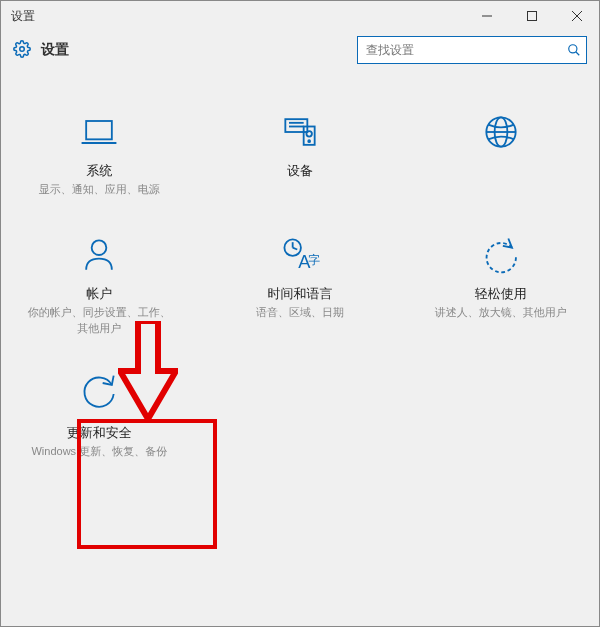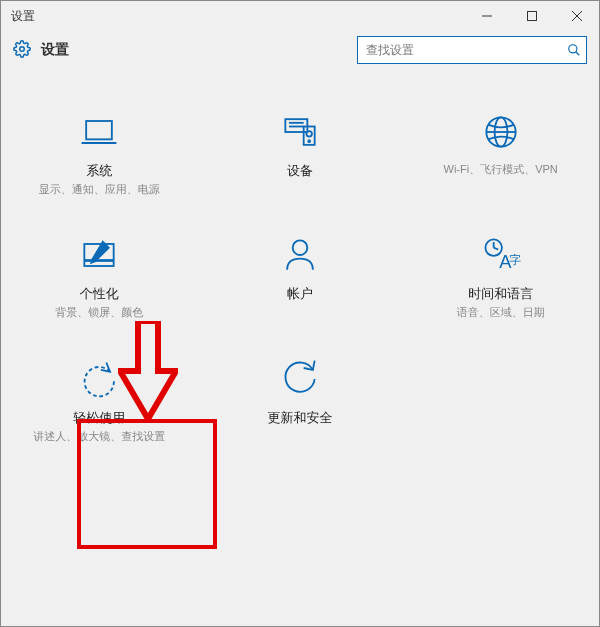--- a/index.html
+++ b/index.html
@@ -177,43 +177,32 @@
   <div class="tile">
     <span class="tile-icon">
       <svg width="44" height="44" viewBox="0 0 48 48" fill="none" stroke="currentColor" stroke-width="2">
           <circle cx="24" cy="24" r="16"></circle>
           <ellipse cx="24" cy="24" rx="7" ry="16"></ellipse>
           <line x1="8" y1="24" x2="40" y2="24"></line>
           <path d="M10 16 Q24 22 38 16"></path>
           <path d="M10 32 Q24 26 38 32"></path>
         </svg>
     </span>
-    <div class="tile-desc">Wi-Fi、飞行模式、VPN</div>
-  </div>
-
-  <div class="tile">
-    <span class="tile-icon">
-      <svg width="44" height="44" viewBox="0 0 48 48" fill="none" stroke="currentColor" stroke-width="2">
-          <rect x="8" y="12" width="32" height="24"></rect>
-          <line x1="8" y1="30" x2="40" y2="30" stroke-width="3"></line>
-          <path d="M28 8 L36 16 L20 32 L14 34 L16 28 Z" fill="currentColor" stroke="none"></path>
-        </svg>
-    </span>
-    <div class="tile-title">个性化</div>
-    <div class="tile-desc">背景、锁屏、颜色</div>
-  </div>
+  </div>
+
 
   <div class="tile">
     <span class="tile-icon">
       <svg width="44" height="44" viewBox="0 0 48 48" fill="none" stroke="currentColor" stroke-width="2">
           <circle cx="24" cy="16" r="8"></circle>
           <path d="M10 40 Q10 28 24 28 Q38 28 38 40"></path>
         </svg>
     </span>
     <div class="tile-title">帐户</div>
+    <div class="tile-desc">你的帐户、同步设置、工作、其他用户</div>
   </div>
 
   <div class="tile">
     <span class="tile-icon">
       <svg width="44" height="44" viewBox="0 0 48 48" fill="none" stroke="currentColor" stroke-width="2">
           <circle cx="16" cy="16" r="9"></circle>
           <line x1="16" y1="10" x2="16" y2="16"></line>
           <line x1="16" y1="16" x2="21" y2="18"></line>
           <text x="22" y="38" font-size="20" fill="currentColor" stroke="none" font-family="sans-serif">A</text>
           <text x="33" y="34" font-size="13" fill="currentColor" stroke="none" font-family="sans-serif">字</text>
@@ -224,32 +213,33 @@
   </div>
 
   <div class="tile">
     <span class="tile-icon">
       <svg width="44" height="44" viewBox="0 0 48 48" fill="none" stroke="currentColor" stroke-width="2">
           <path d="M36 16 A16 16 0 1 0 40 24" stroke-dasharray="4 3"></path>
           <polyline points="32,6 36,16 26,14"></polyline>
         </svg>
     </span>
     <div class="tile-title">轻松使用</div>
-    <div class="tile-desc">讲述人、放大镜、查找设置</div>
+    <div class="tile-desc">讲述人、放大镜、其他用户</div>
   </div>
 
 
   <div class="tile">
     <span class="tile-icon">
       <svg width="44" height="44" viewBox="0 0 48 48" fill="none" stroke="currentColor" stroke-width="2">
           <path d="M38 14 A16 16 0 1 0 40 24"></path>
           <polyline points="40,4 38,14 28,12"></polyline>
         </svg>
     </span>
     <div class="tile-title">更新和安全</div>
+    <div class="tile-desc">Windows 更新、恢复、备份</div>
   </div>
 
 </div>
 
 <div class="highlight"></div>
 <svg class="arrow" viewBox="0 0 60 100">
   <path d="M20 0 L40 0 L40 50 L58 50 L30 98 L2 50 L20 50 Z" fill="none" stroke="#e10000" stroke-width="6" stroke-linejoin="miter"></path>
 </svg>
 
 </body></html>

